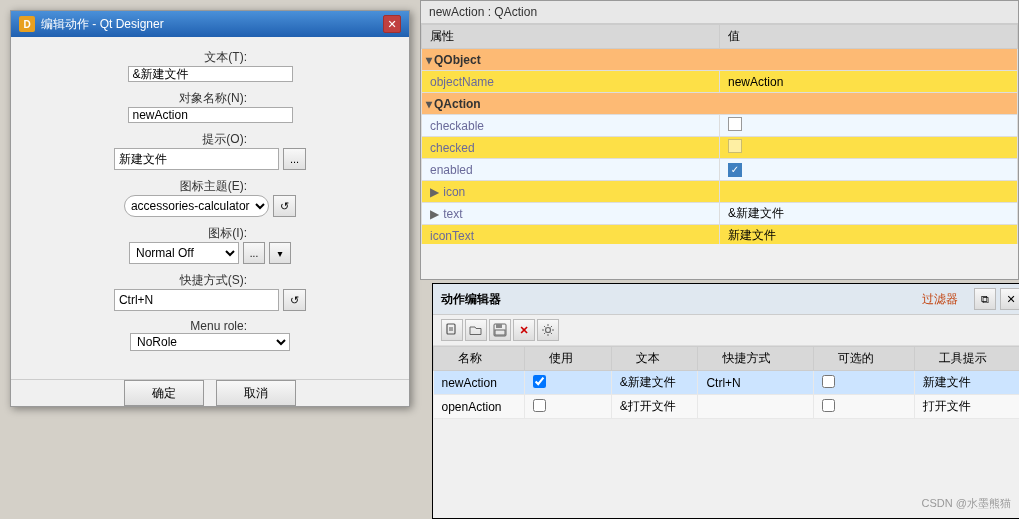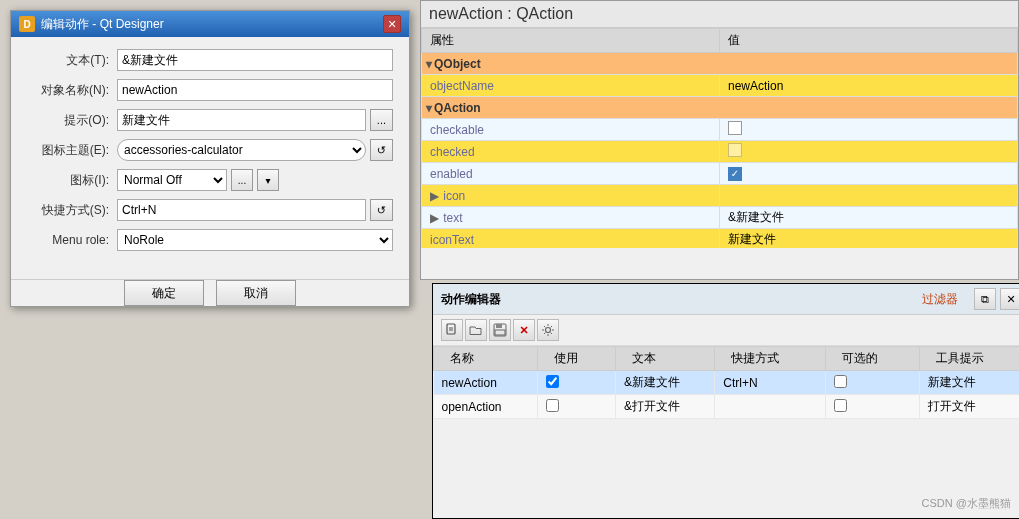--- a/index.html
+++ b/index.html
@@ -42,20 +42,21 @@
       border-radius: 2px;
       display: flex; align-items: center; justify-content: center;
       cursor: pointer;
       color: white; font-size: 11px;
     }
     .dialog-body { padding: 12px 16px; }
     .form-row {
       display: flex;
       align-items: center;
       margin-bottom: 8px;
+      flex-direction: column;
     }
     .form-label {
       width: 90px;
       text-align: right;
       padding-right: 8px;
       color: #333;
       flex-shrink: 0;
     }
     .form-input {
       flex: 1;
@@ -143,21 +144,21 @@
       left: 420px; top: 0;
       width: 599px;
       height: 280px;
       background: #f0f0f0;
       border: 1px solid #999;
     }
     .panel-header {
       background: #e8e8e8;
       padding: 4px 8px;
       border-bottom: 1px solid #ccc;
-      font-size: 16px;
+      font-size: 12px;
       color: #333;
     }
     .prop-table {
       width: 100%;
       border-collapse: collapse;
       font-size: 12px;
     }
     .prop-table th {
       background: #d8d8d8;
       border: 1px solid #ccc;
@@ -232,21 +233,21 @@
     }
     .toolbar-btns { display: flex; gap: 2px; }
     .action-table {
       width: 100%;
       border-collapse: collapse;
       font-size: 12px;
     }
     .action-table th {
       background: #d8d8d8;
       border: 1px solid #ccc;
-      padding: 3px 16px;
+      padding: 3px 24px;
       text-align: left;
       font-weight: normal;
     }
     .action-table td {
       border-bottom: 1px solid #e8e8e8;
       border-right: 1px solid #e8e8e8;
       padding: 3px 8px;
       height: 22px;
     }
     .action-row-selected td { background: #cce4ff; }

